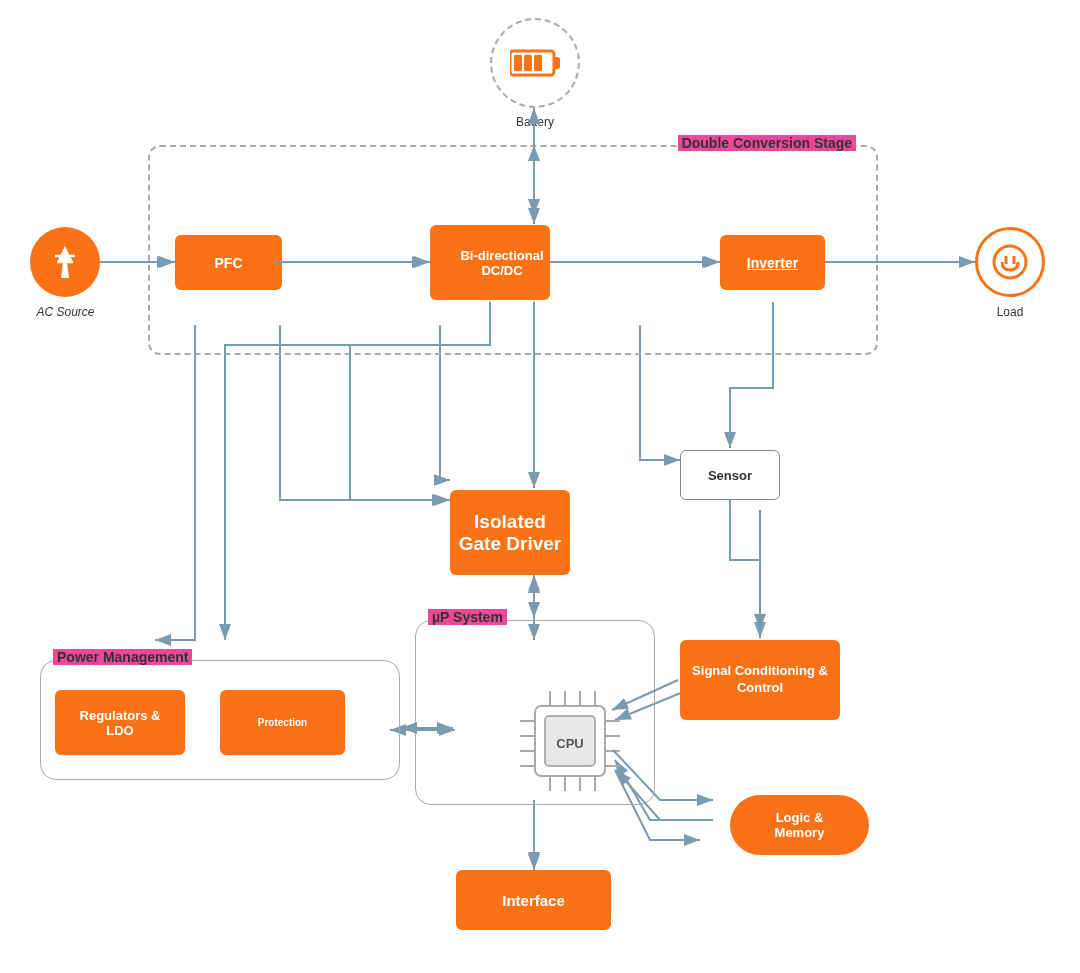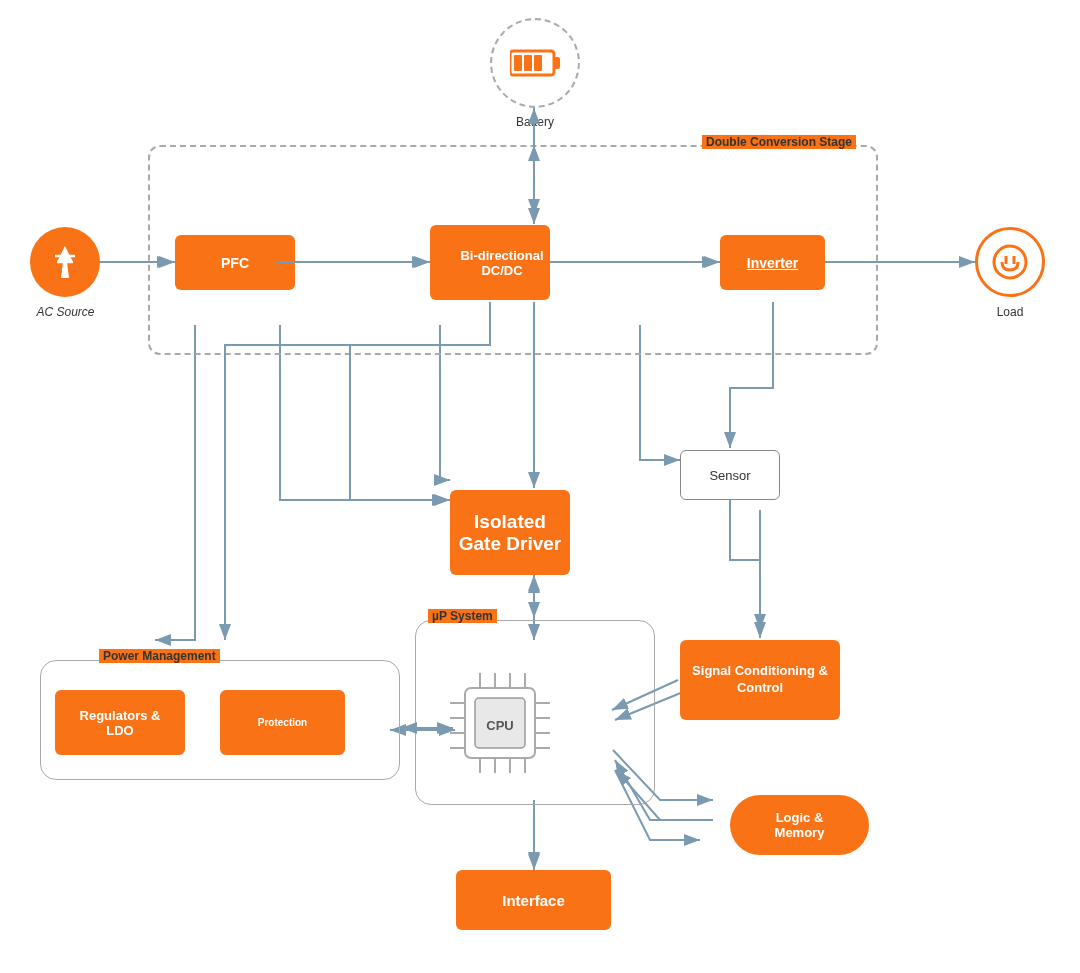--- a/index.html
+++ b/index.html
@@ -32,43 +32,43 @@
     
     .white-block {
       background: #fff;
       color: #333;
       border: 1.5px solid #888;
       border-radius: 6px;
       display: flex;
       align-items: center;
       justify-content: center;
       text-align: center;
-      font-weight: normal;
+      font-weight: bold;
       font-size: 13px;
       position: absolute;
     }
     
     .dashed-box {
       position: absolute;
       border: 2px dashed #aaa;
       border-radius: 12px;
     }
     
     .solid-box {
       position: absolute;
       border: 1.5px solid #aaa;
       border-radius: 16px;
     }
     
     .box-label {
       position: absolute;
-      font-size: 12px;
+      font-size: 14px;
       font-weight: bold;
       color: #333;
-      background: #f97316;
+      background: #ec4899;
       padding: 0 4px;
     }
     
     .circle-icon {
       position: absolute;
       width: 70px;
       height: 70px;
       border-radius: 50%;
       background: #F97316;
       display: flex;
@@ -152,21 +152,21 @@
       <rect x="14" y="8" width="8" height="16" rx="1" fill="#F97316"></rect>
       <rect x="24" y="8" width="8" height="16" rx="1" fill="#F97316"></rect>
     </svg>
   </div>
   <div class="icon-label" style="top:115px; left:490px; width:90px;">Battery</div>
 
   <div class="dashed-box" style="top:145px; left:148px; width:730px; height:210px;">
     <span class="box-label" style="top:-12px; right:20px;">Double Conversion Stage</span>
   </div>
 
-  <div class="orange-block" style="top:235px; left:175px; width:120px; height:55px;text-align:right;">
+  <div class="orange-block" style="top:235px; left:175px; width:107px; height:55px;text-align:right;">
     <span>PFC</span>
   </div>
 
   <div class="orange-block" style="top:225px; left:430px; width:120px; height:75px; font-size:13px;padding-left:24px;">
     <span style="white-space:pre-line;">Bi-directional
 DC/DC</span>
   </div>
 
   <div class="orange-block" style="top:235px; left:720px; width:105px; height:55px;text-decoration:underline;">
     <span>Inverter</span>
@@ -210,37 +210,37 @@
   <div class="orange-block" style="top:795px; left:730px; width:139px; height:60px; font-size:13px;border-radius:30px;">
     <span style="white-space:pre-line;">Logic &amp;
 Memory</span>
   </div>
 
   <div class="orange-block" style="top:870px; left:456px; width:155px; height:60px; font-size:15px;">
     <span>Interface</span>
   </div>
 
   <div class="solid-box" style="top:660px; left:40px; width:360px; height:120px;">
-    <span class="box-label" style="top:-12px; left:12px;margin-left:46px;">Power Management</span>
+    <span class="box-label" style="top:-12px; left:12px;">Power Management</span>
   </div>
 
   <div class="orange-block" style="top:690px; left:55px; width:130px; height:65px; font-size:13px;">
     <span style="white-space:pre-line;">Regulators &amp;
 LDO</span>
   </div>
 
   <div class="orange-block" style="top:690px; left:220px; width:125px; height:65px; font-size:10px;">
     <span>Protection</span>
   </div>
 
   <div class="solid-box" style="top:620px; left:415px; width:240px; height:185px;">
     <span class="box-label" style="top:-12px; left:12px;">µP System</span>
   </div>
 
-  <div style="position:absolute; top:648px; left:440px; width:190px; height:150px; display:flex; align-items:flex-start; justify-content:center; flex-direction:column;">
+  <div style="position:absolute; top:666px; left:440px; width:190px; height:150px; display:flex; align-items:flex-end; justify-content:center; flex-direction:column;">
 
     <svg width="120" height="120" viewBox="0 0 120 120" xmlns="http://www.w3.org/2000/svg">
 
       <rect x="25" y="25" width="70" height="70" rx="6" ry="6" fill="#fff" stroke="#aaa" stroke-width="2"></rect>
 
       <rect x="35" y="35" width="50" height="50" rx="4" ry="4" fill="#e8e8e8" stroke="#999" stroke-width="1.5"></rect>
 
       <text x="60" y="67" text-anchor="middle" font-size="13" font-weight="bold" fill="#555">CPU</text>
 
       <line x1="10" y1="40" x2="25" y2="40" stroke="#aaa" stroke-width="2"></line>

